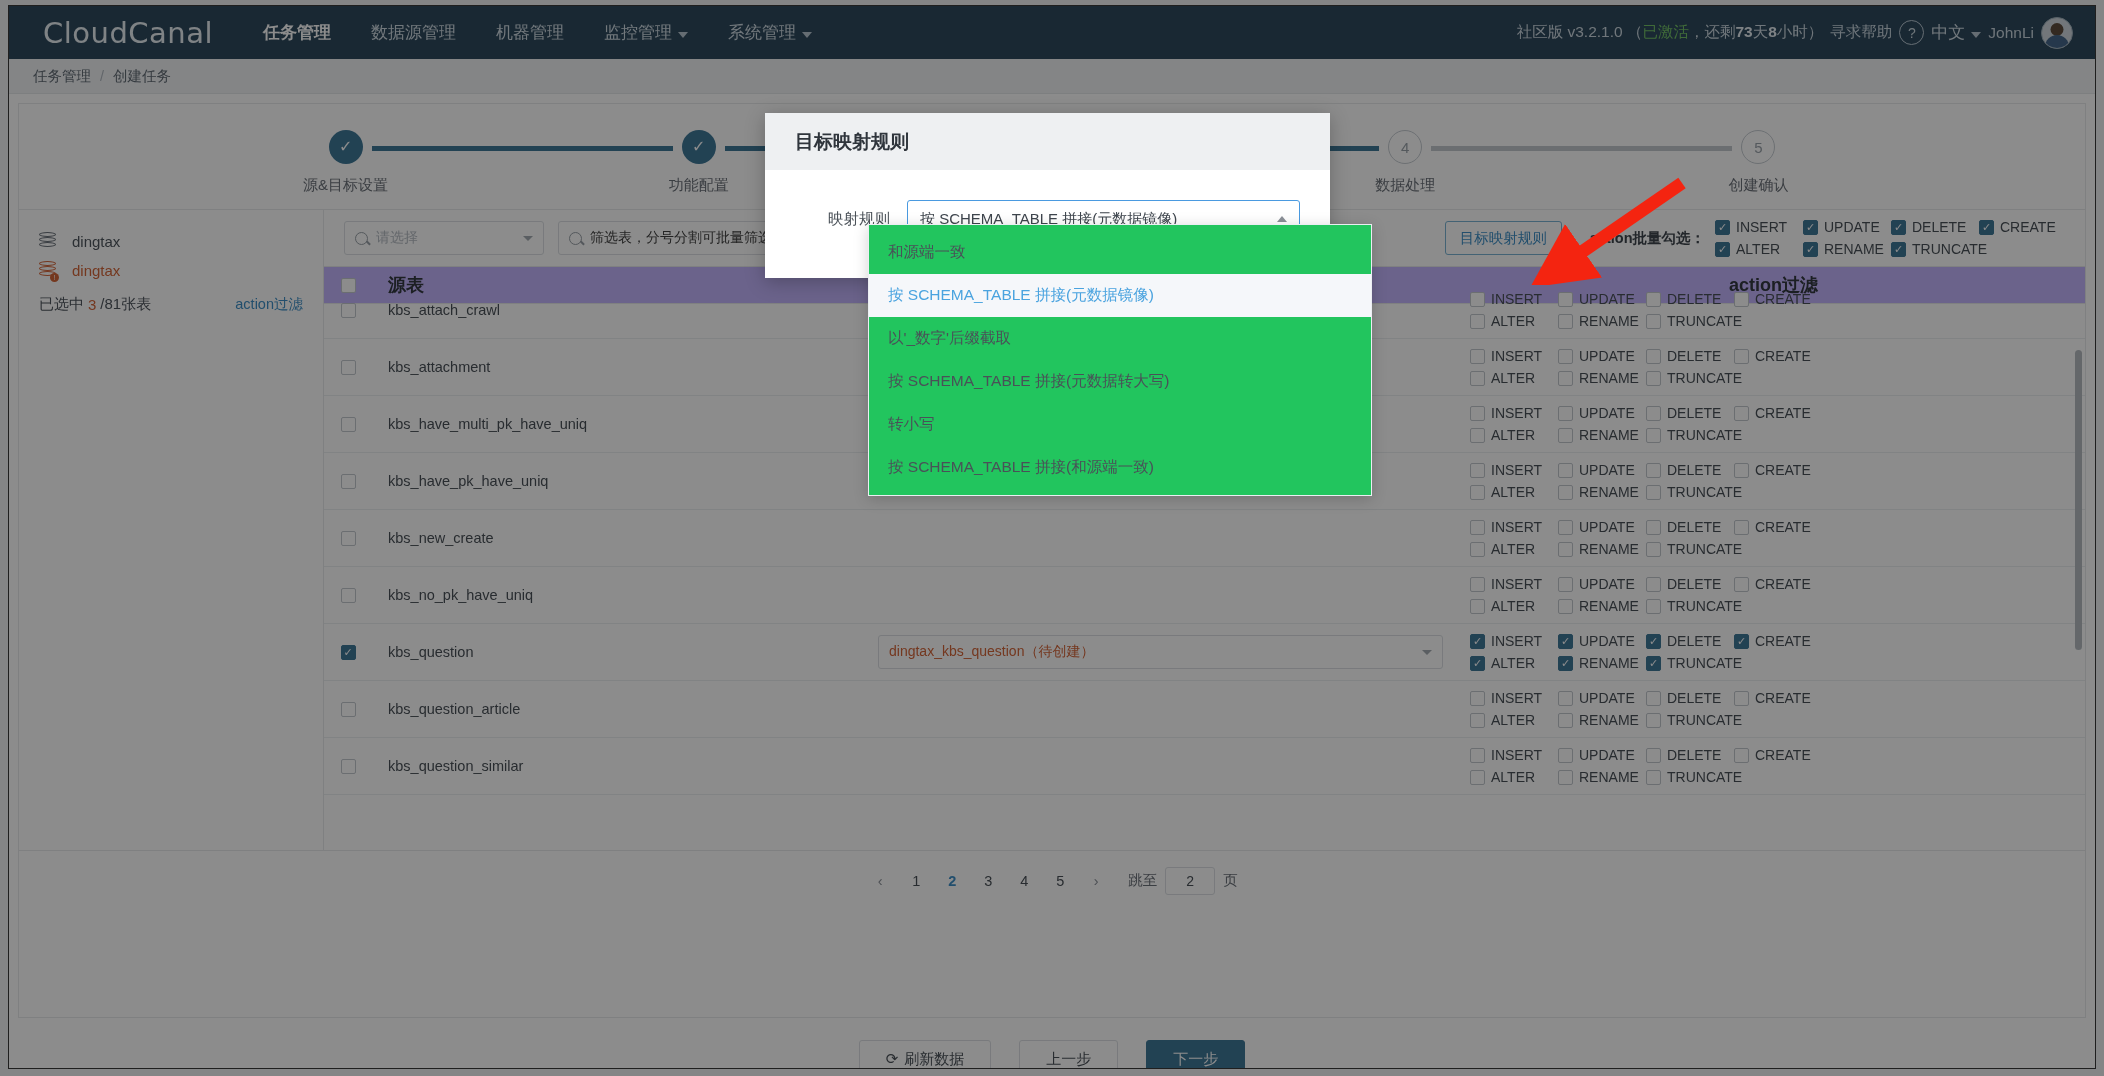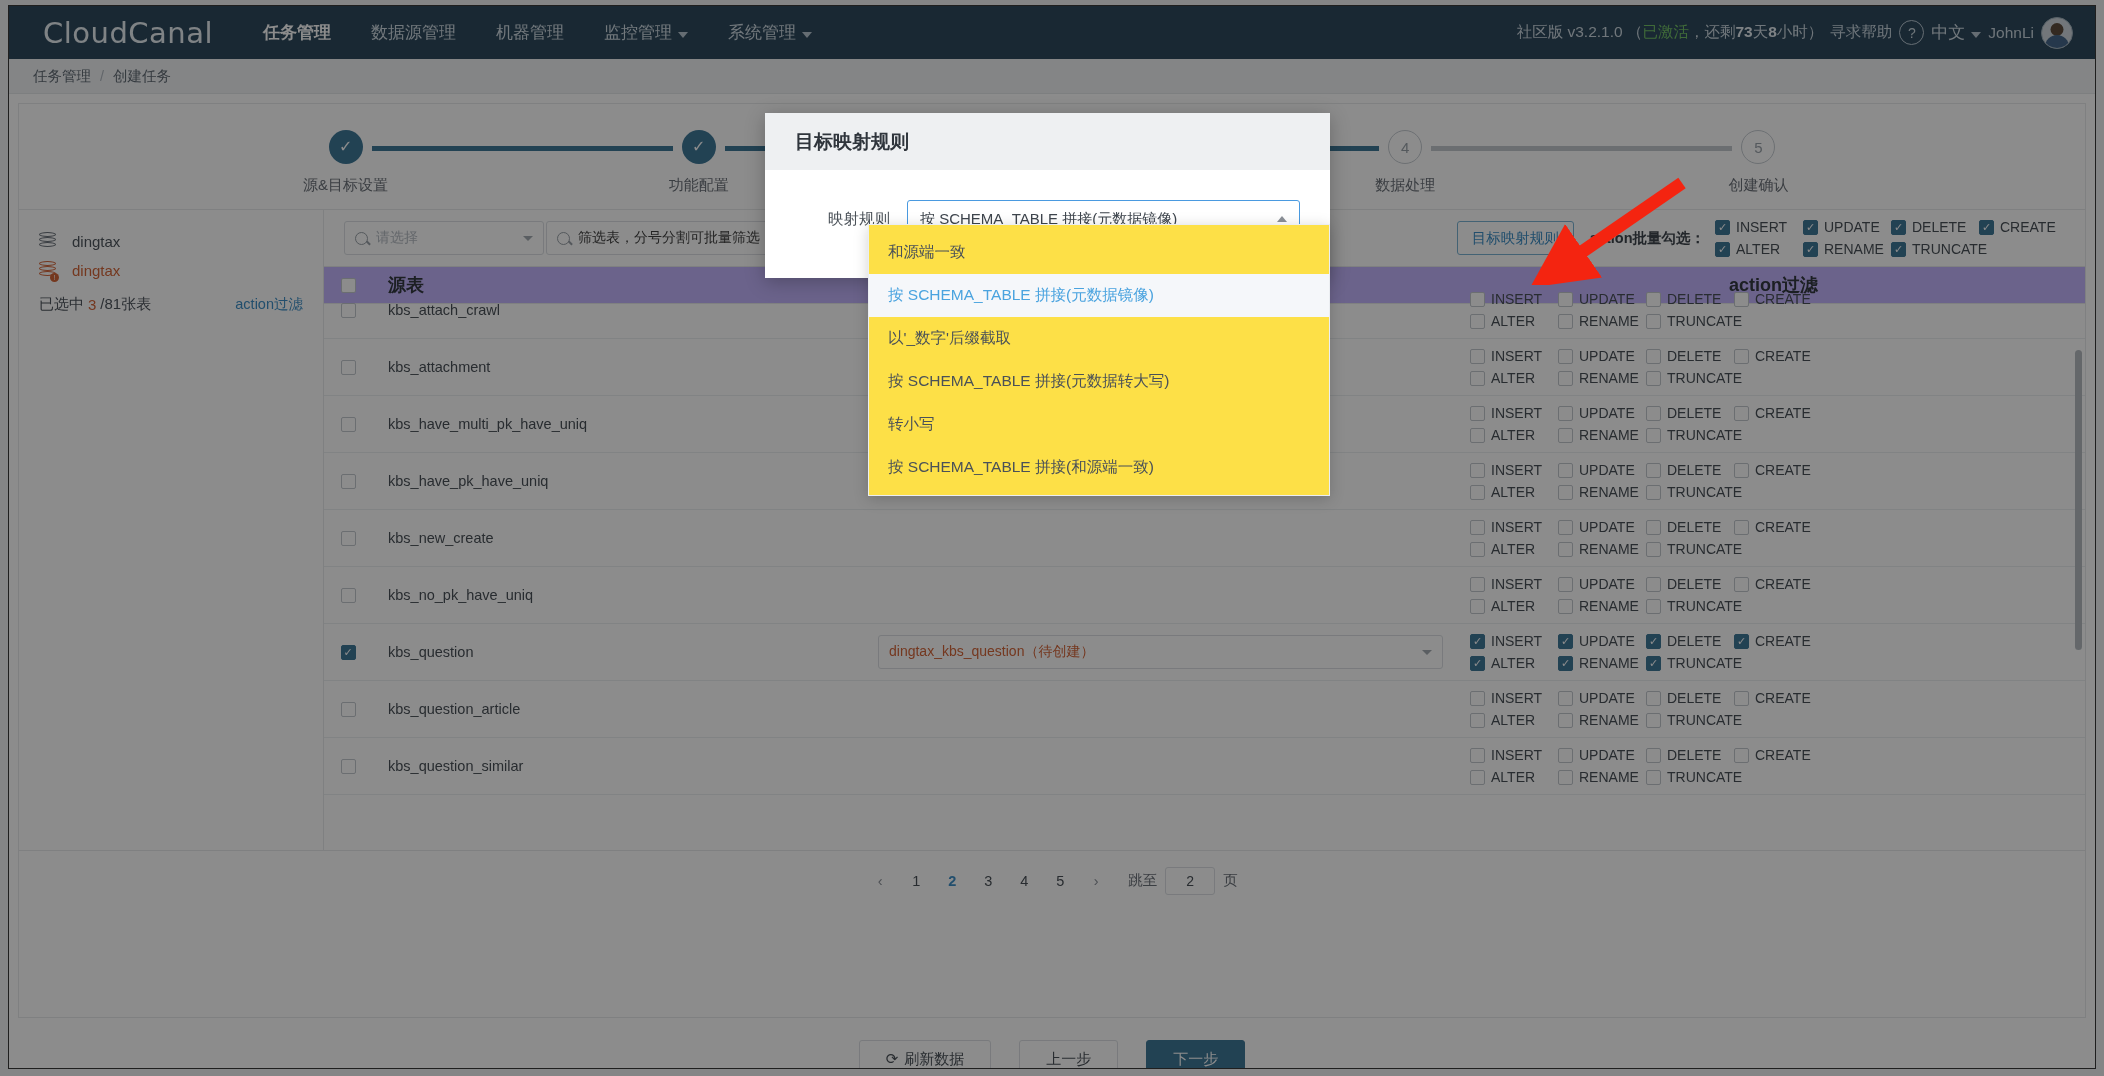--- a/index.html
+++ b/index.html
@@ -143,21 +143,21 @@
   }
   .selinfo {
     display: flex; align-items: center; padding: 10px 20px 0 20px;
     font-size: 15px; color: #4f565e;
   }
   .selinfo .num { color: #d4663a; margin: 0 4px; }
   .selinfo .actionfilter { margin-left: auto; color: #3e8fc6; cursor: pointer; font-size: 14.5px; }
   .tablepanel { flex: 1; position: relative; }
   .toolbar {
     height: 56px; display: flex; align-items: center;
-    padding: 0 18px 0 20px; gap: 2px;
+    padding: 0 18px 0 20px; gap: 14px;
   }
   .selbox {
     width: 200px; height: 34px; border: 1px solid #dcdfe3; border-radius: 3px;
     display: flex; align-items: center; padding: 0 10px; gap: 8px;
     font-size: 14px; color: #b6bcc3; background: #fff; cursor: pointer;
   }
   .searchbox {
     width: 250px; height: 34px; border: 1px solid #dcdfe3; border-radius: 3px;
     display: flex; align-items: center; padding: 0 10px; gap: 8px;
     font-size: 14px; color: #404040; background: #fff;
@@ -255,22 +255,22 @@
   .modal-label { width: 95px; font-size: 15.5px; color: #4a5158; text-align: right; margin-right: 17px; }
   .modal-select {
     flex: 1; height: 38px; border: 1px solid #4a9ae0; border-radius: 3px;
     display: flex; align-items: center; padding: 0 12px;
     font-size: 15px; color: #3e454d; background: #fff;
   }
   .chev-up { width:0;height:0;border-left:5px solid transparent;border-right:5px solid transparent;
     border-bottom:6px solid #8b9098; margin-left: auto; }
   .dropdown {
     position: absolute; z-index: 75;
-    left: 868px; top: 224px; width: 462px;
-    background: #fde047; box-shadow: 0 3px 14px rgba(0,0,0,0.18);
+    left: 868px; top: 224px; width: 504px;
+    background: #22c55e; box-shadow: 0 3px 14px rgba(0,0,0,0.18);
     border: 1px solid #ebeef2; padding: 6px 0;
   }
   .dd-item {
     height: 43px; display: flex; align-items: center; padding: 0 19px;
     font-size: 15.5px; color: #4a5158; cursor: pointer; white-space: nowrap;
   }
   .dd-item.sel { color: #4aa3df; background: #f5f7fa; }
 </style>
 </head>
 <body>

